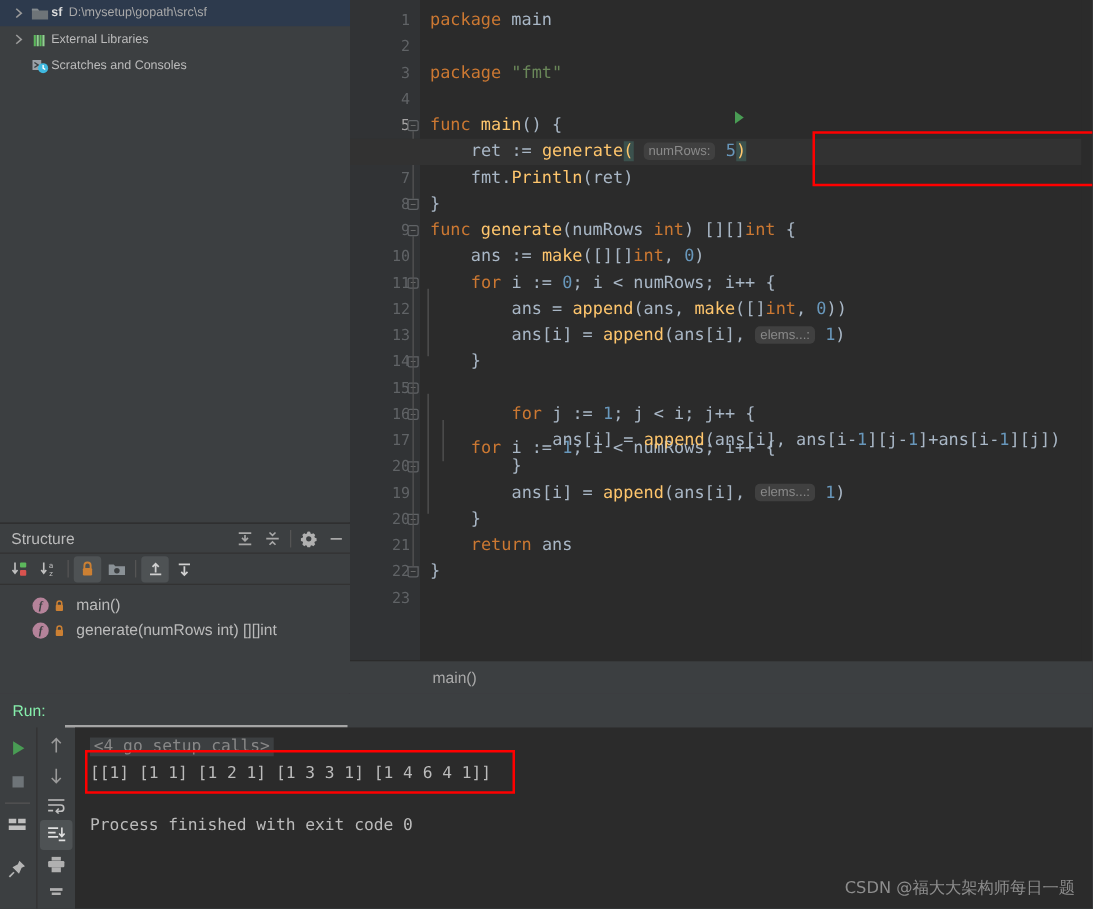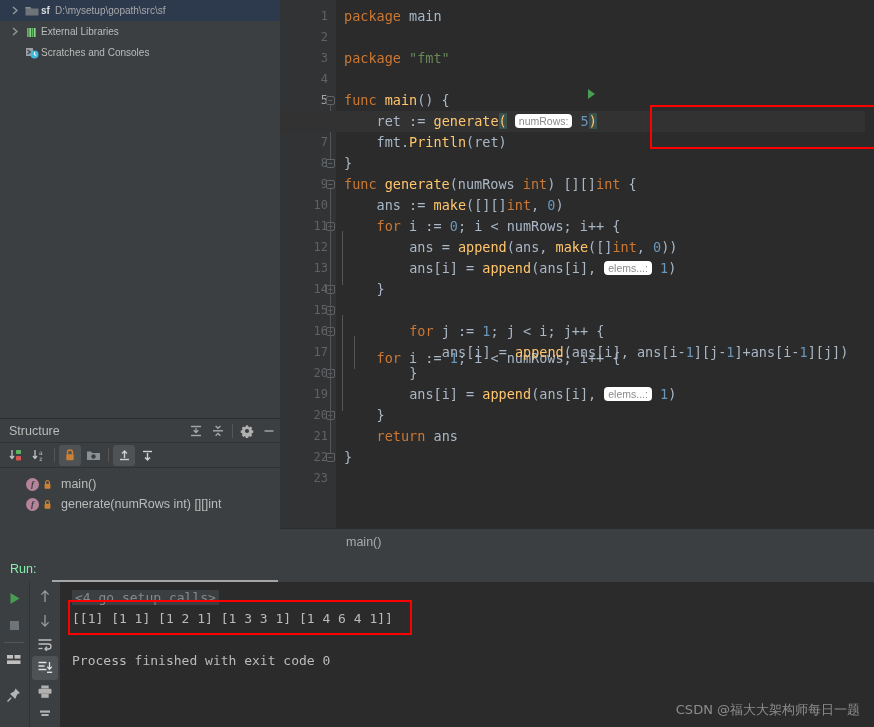--- a/index.html
+++ b/index.html
@@ -75,21 +75,21 @@
     white-space: pre; color: #a9b7c6;
   }
   .curline-band { position: absolute; left: 0; width: 594px; height: 21px; background: #323232; }
   .kw { color: #cc7832; }
   .fn { color: #ffc66d; }
   .str { color: #6a8759; }
   .num { color: #6897bb; }
   .pkg { color: #a9b7c6; }
   .brace-hl { background: #3b514d; color: #ffc66d; }
   .hint {
-    background: #ffffff; color: #8a8a8a; font-size: 10.5px;
+    background: #404040; color: #8a8a8a; font-size: 10.5px;
     padding: 1px 4px; border-radius: 4px; font-family: "Liberation Sans", sans-serif;
     position: relative; top: -1px;
   }
   
   .fold {
     position: absolute; width: 9px; height: 9px; border: 1px solid #606366;
     color: #808080; font-size: 8px; line-height: 7px; text-align: center;
     background: #313335;
   }
   .foldline { position: absolute; width: 1px; background: #555555; }

